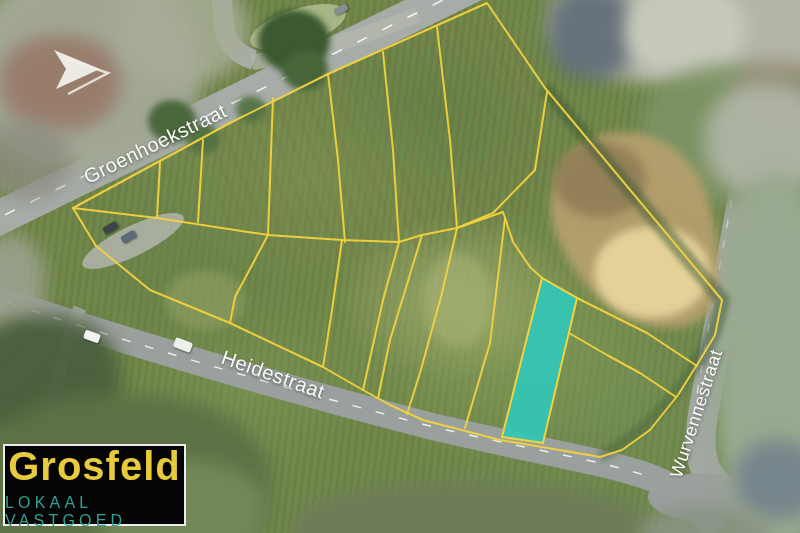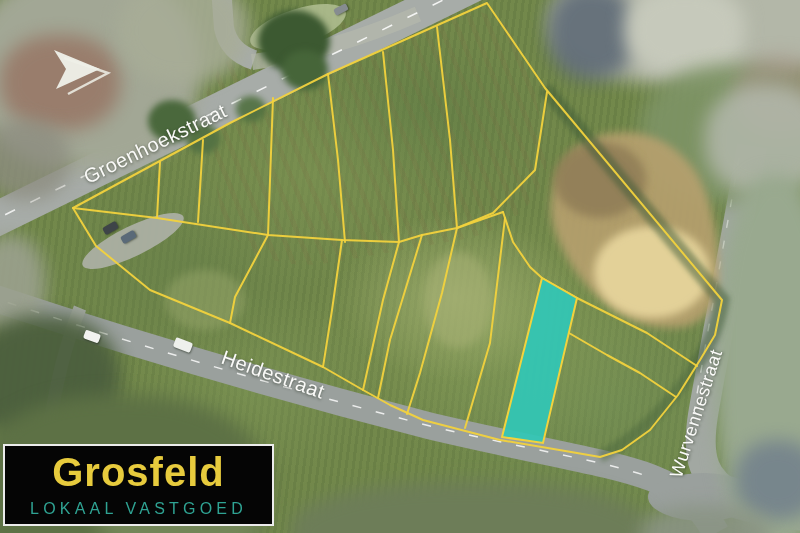--- a/index.html
+++ b/index.html
@@ -28,23 +28,23 @@
   .cars .car{position:absolute;border-radius:2px;box-shadow:1px 1px 2px rgba(20,30,15,.5);}
   
   .pline{fill:none;stroke:var(--parcel-line,#f2d23d);stroke-width:2;stroke-linejoin:round;
          stroke-linecap:round;opacity:.95;}
   .plot-highlight{fill:var(--highlight,#31c7b6);fill-opacity:.92;
          stroke:var(--parcel-line,#f2d23d);stroke-width:2;}
   
   .street-label{position:absolute;color:#fafaf8;font-size:20px;letter-spacing:.5px;
     white-space:nowrap;transform-origin:0 0;text-shadow:0 1px 3px rgba(25,35,18,.6);}
   
-  .logo{position:absolute;left:3px;top:444px;width:271px;height:82px;background:#050505;
+  .logo{position:absolute;left:3px;top:444px;width:183px;height:82px;background:#050505;
     border:2px solid #ececec;display:flex;flex-direction:column;align-items:center;
-    justify-content:center;}
+    justify-content:space-between;}
   .logo .brand{font-size:40px;font-weight:600;letter-spacing:1px;line-height:1;
     color:var(--brand-yellow,#e7cb3d);}
   .logo .tagline{font-size:16px;letter-spacing:4.2px;margin-top:8px;
     color:var(--brand-teal,#2fa393);}
   .arrow-wrap{position:absolute;left:44px;top:42px;width:72px;height:66px;}
 </style>
 </head>
 <body>
 
 <div class="stage">

